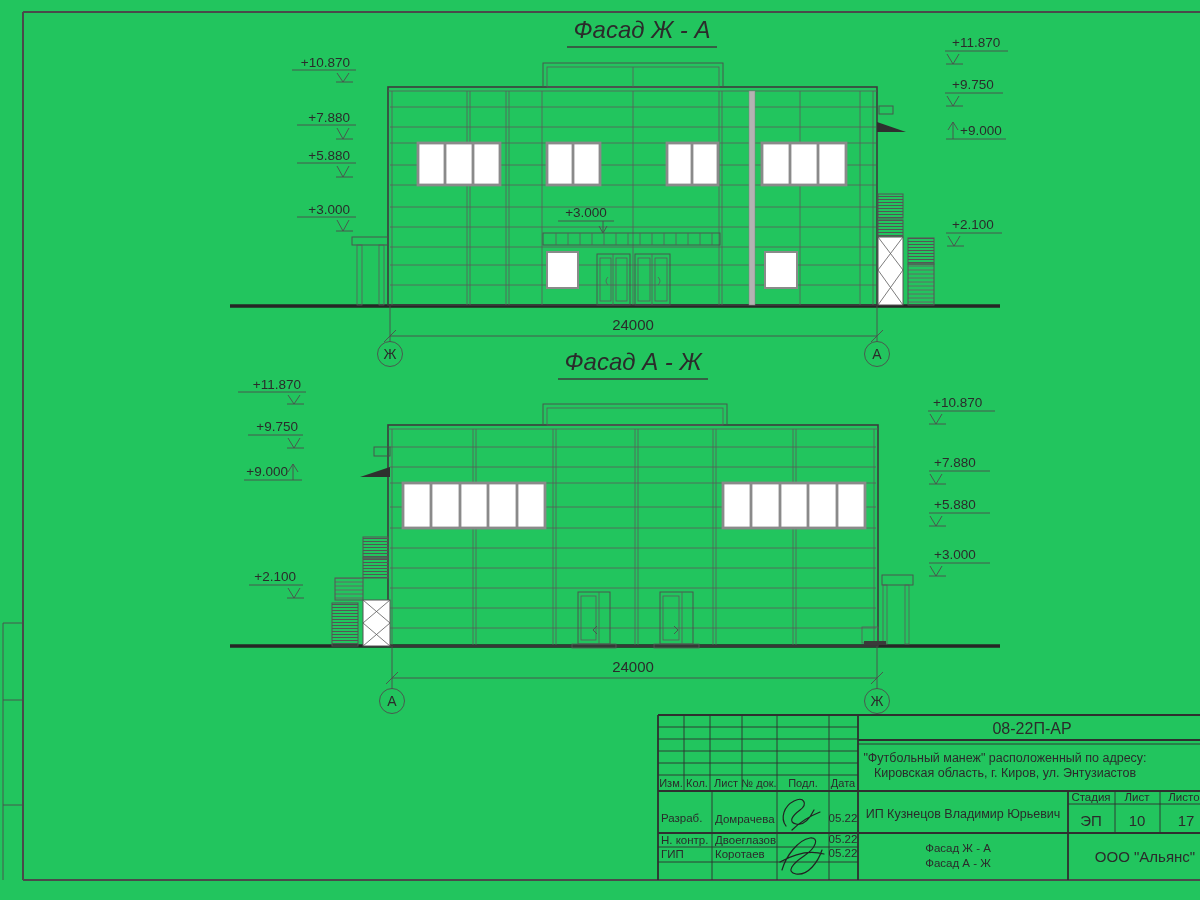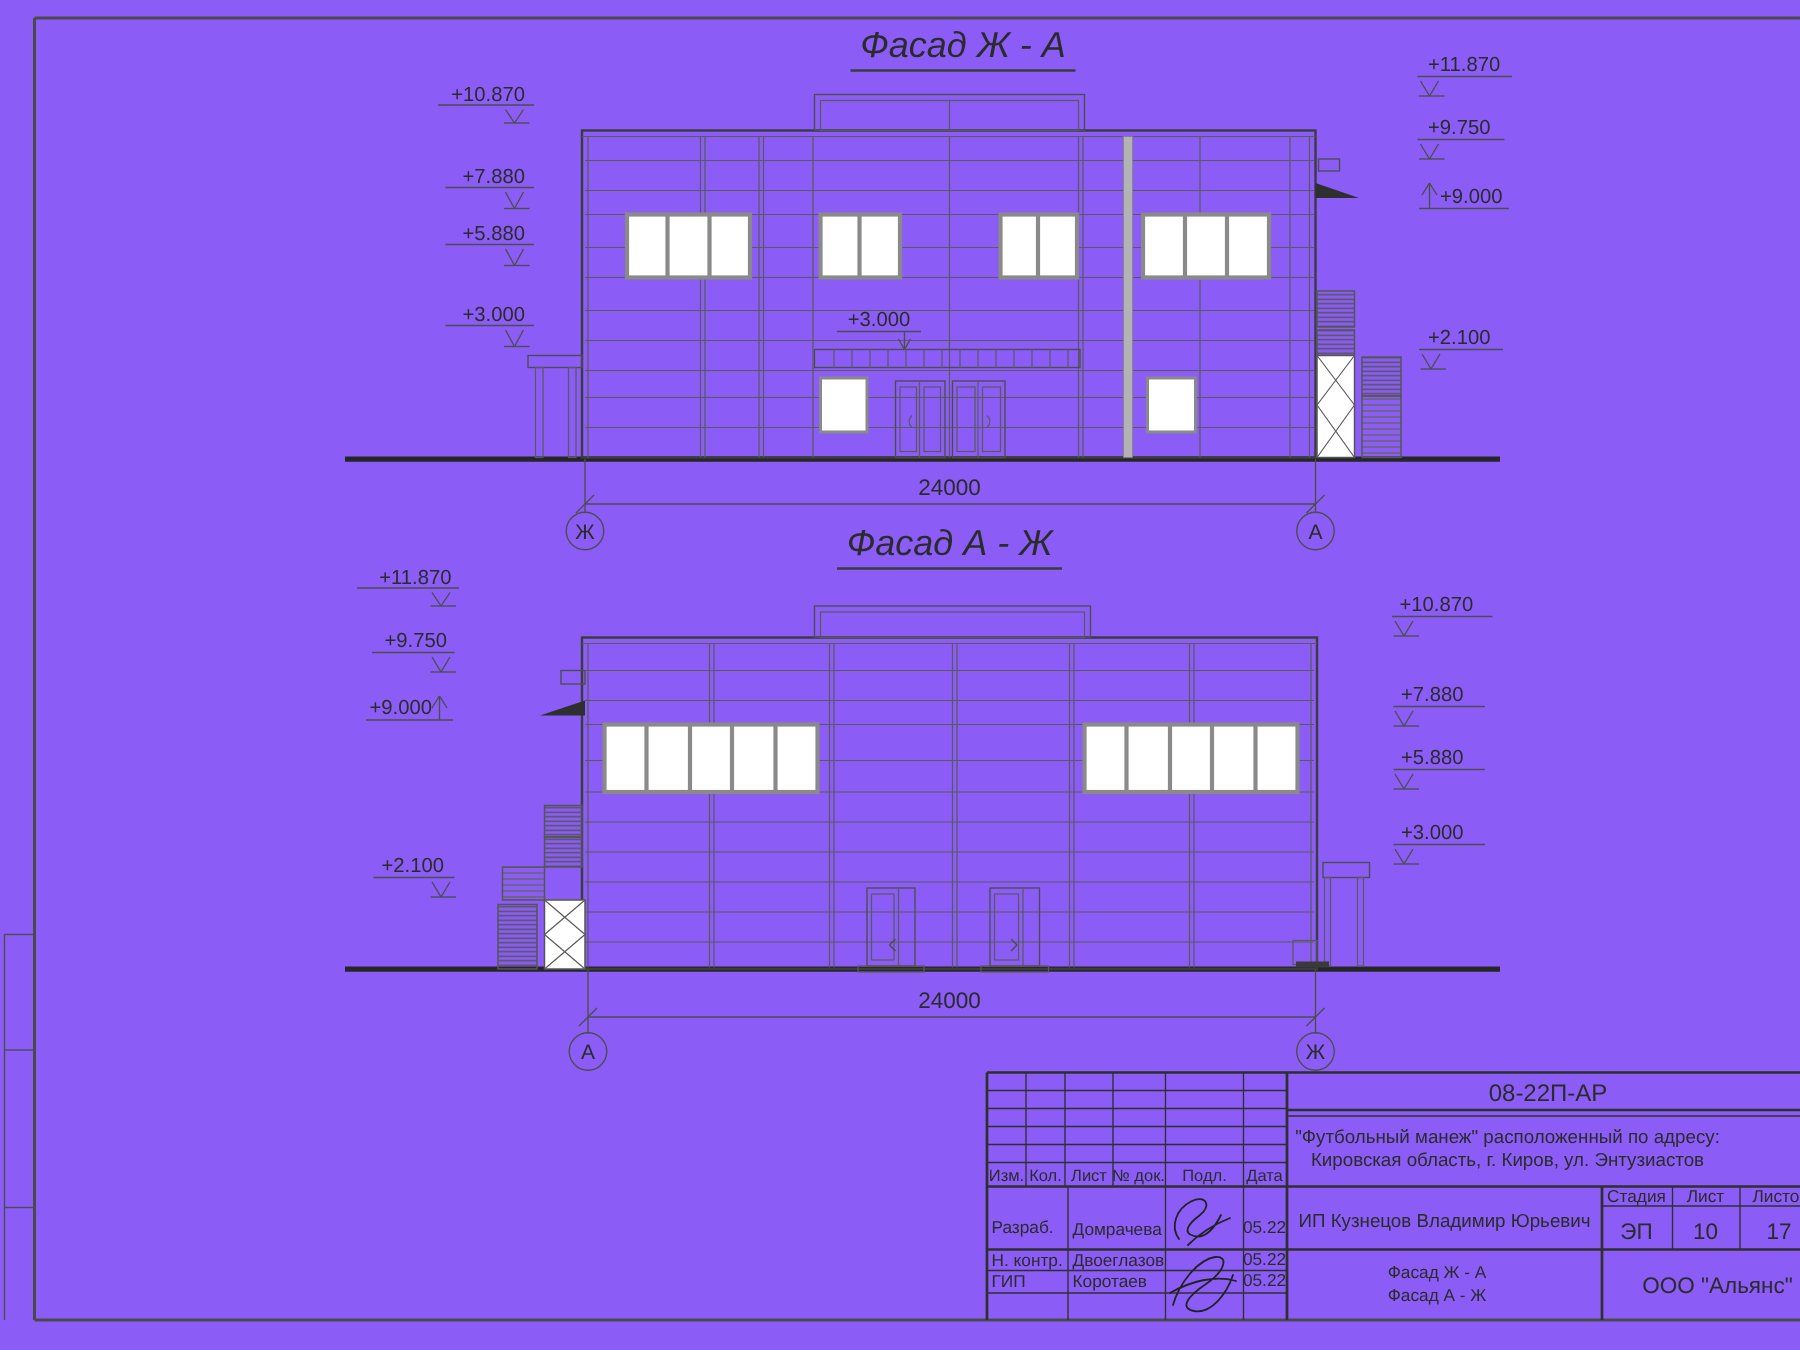--- a/index.html
+++ b/index.html
@@ -1,16 +1,16 @@
 <!DOCTYPE html>
 <html><head>
 <meta charset="utf-8">
 <style>
   html,body{margin:0;padding:0;background:#fff;}
-  .sheet{position:relative;width:1200px;height:900px;background:#8b5cf6;overflow:hidden;
+  .sheet{position:relative;width:1200px;height:900px;background:#22c55e;overflow:hidden;
          font-family:"Liberation Sans", sans-serif;}
   svg{position:absolute;left:0;top:0;}
   svg text{fill:#2b2b2b;font-family:"Liberation Sans", sans-serif;}
   .t-title{font-size:24px;font-style:italic;}
   .t-mark{font-size:13.5px;}
   .t-dim{font-size:15px;}
   .t-axis{font-size:14px;}
   .t-tb-s{font-size:11px;}
   .t-tb-m{font-size:11.5px;}
   .t-tb-l{font-size:12.5px;}

